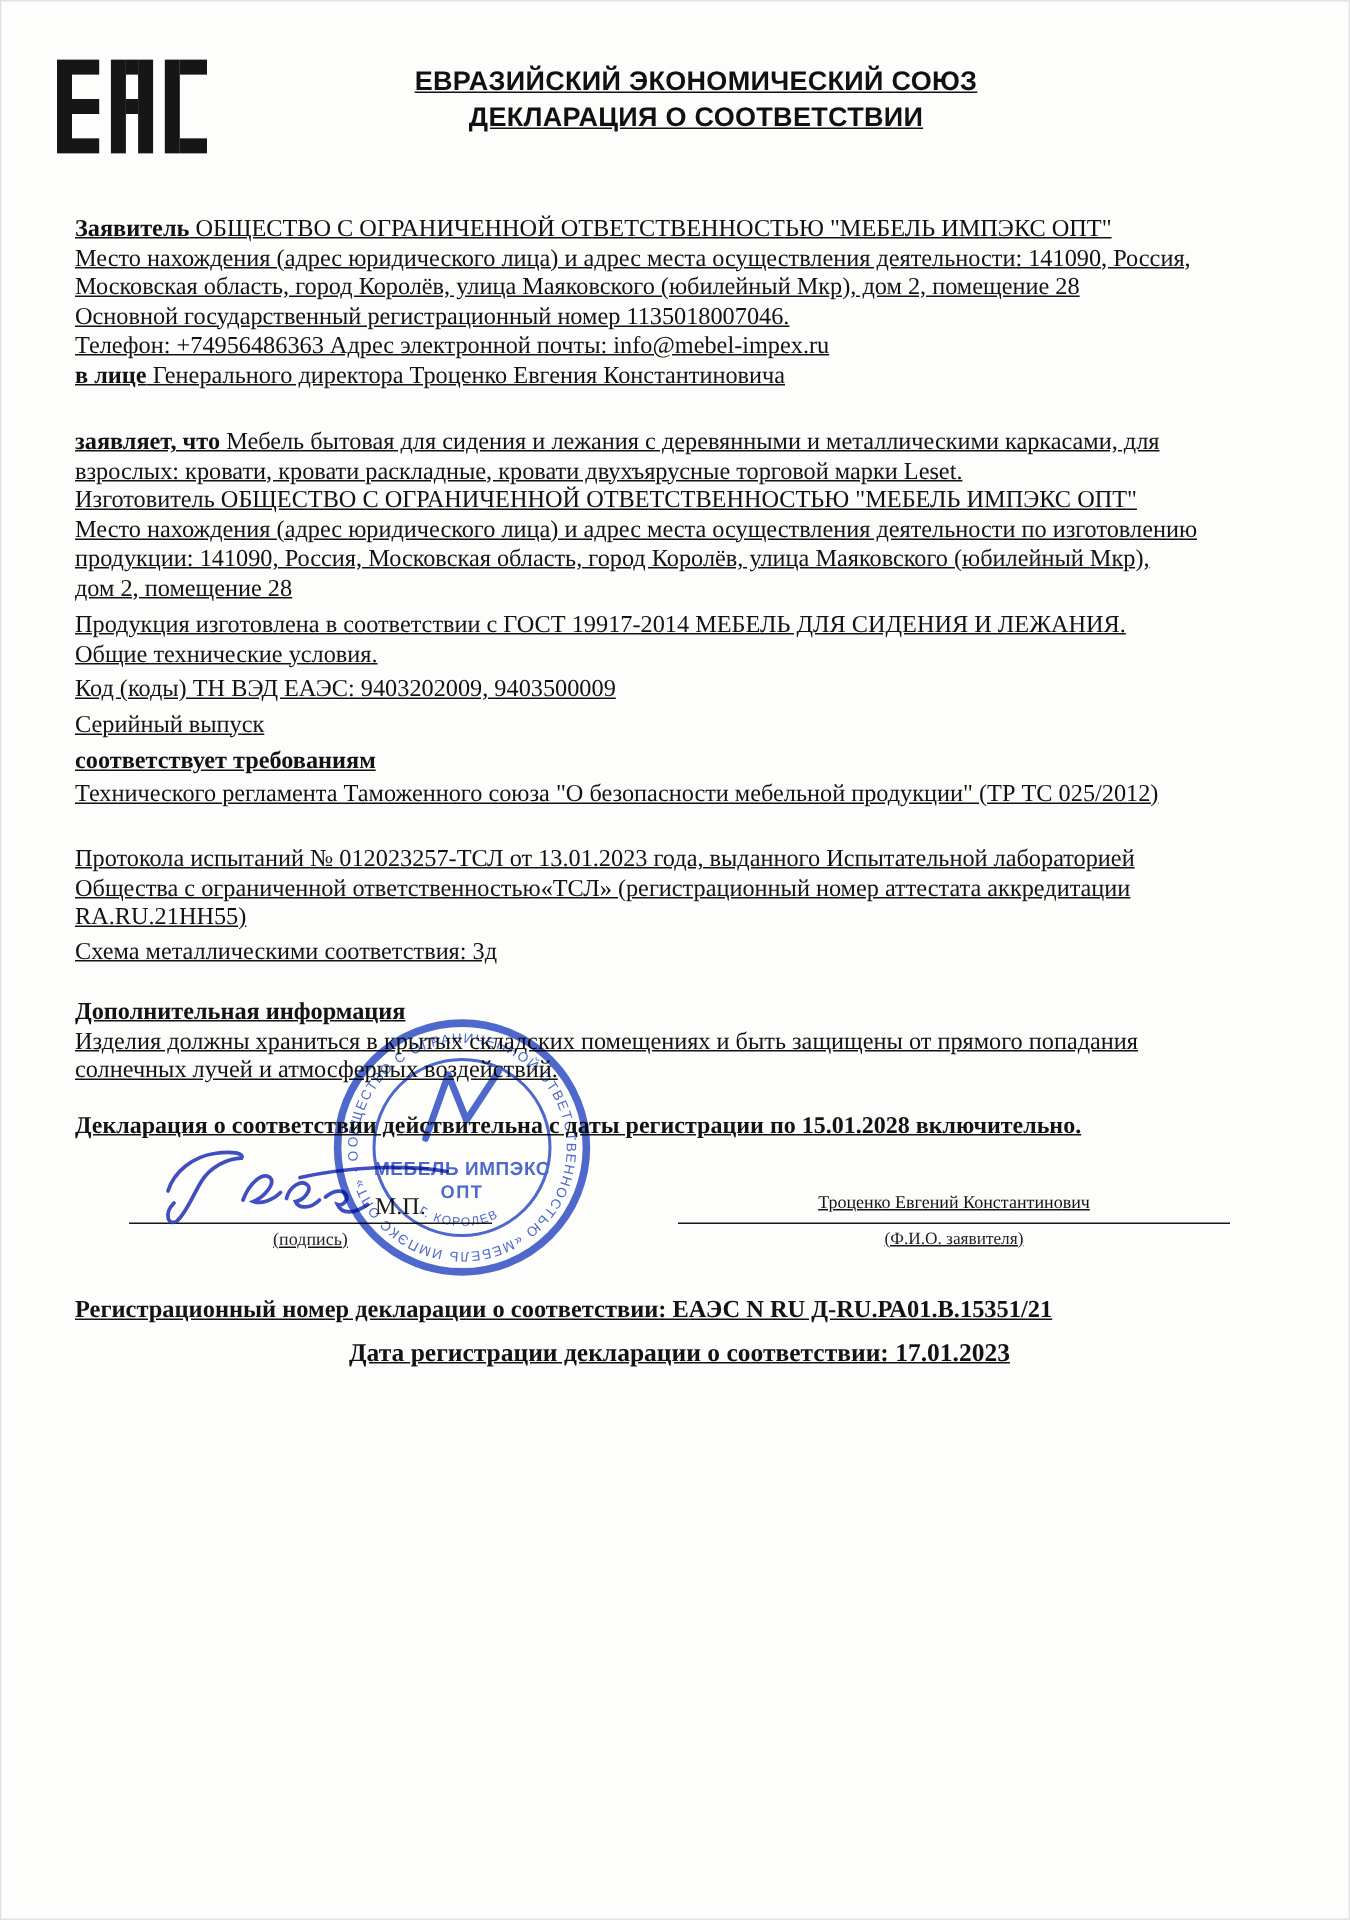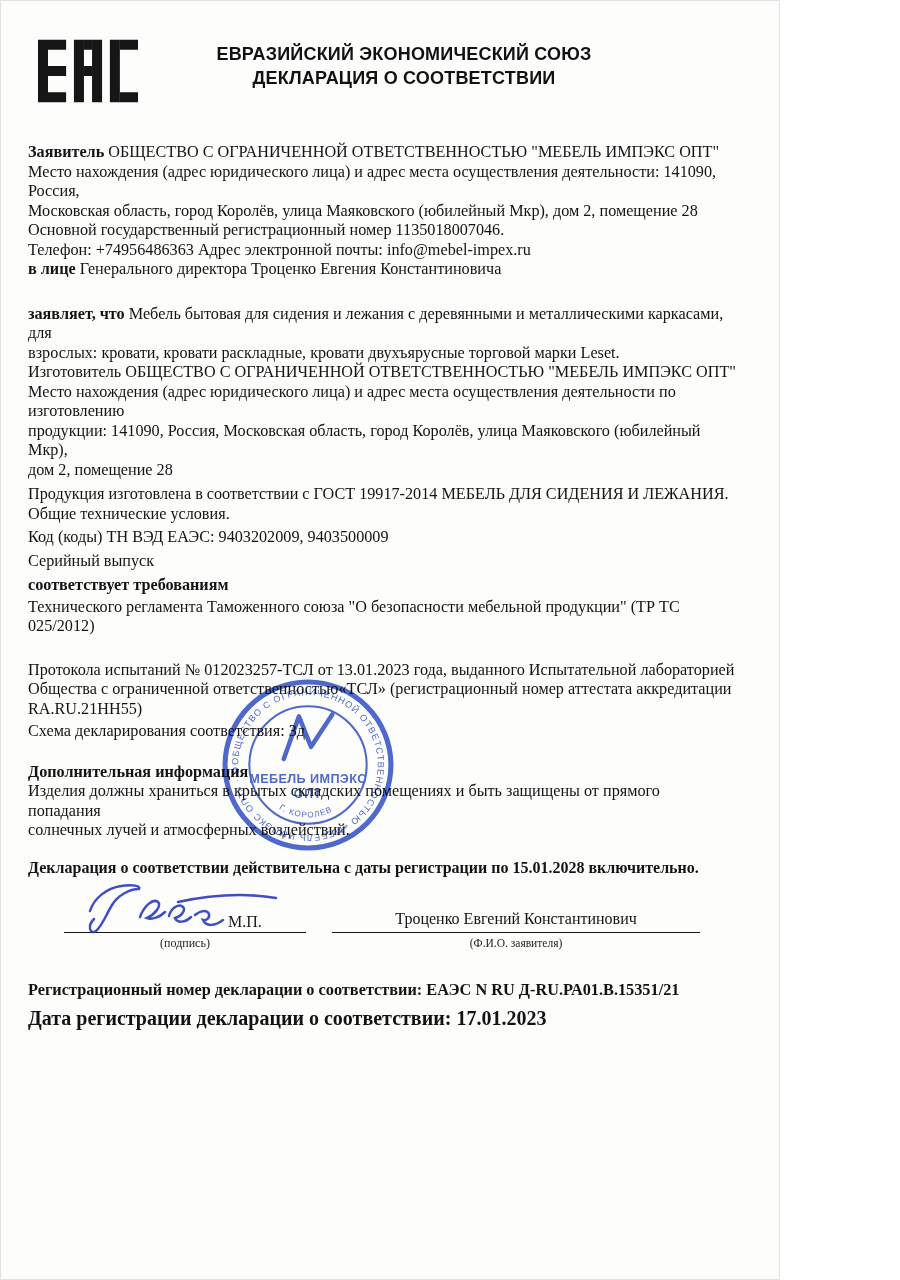--- a/index.html
+++ b/index.html
@@ -1,30 +1,30 @@
 <!DOCTYPE html>
 <html lang="ru"><head>
 <meta charset="utf-8">
 <style>
   html,body{margin:0;padding:0;background:#ffffff;}
   .page{
-    position:relative; width:780px; height:1280px; background:#fdfdfc;
+    position:relative; width:900px; height:1280px; background:#fdfdfc;
     box-shadow:inset 0 0 0 1px #e3e3e3;
-    font-family:"Liberation Serif", serif; color:#131313; overflow:hidden;
+    font-family:"Liberation Serif", serif; color:#131313; overflow:hidden;text-decoration:underline;
   }
   
   .header{display:flex; padding:36px 40px 0 38px;}
   .eac-logo{width:100px; height:70px; flex:0 0 auto;}
   .header-titles{
     flex:1; text-align:center; padding-top:6px; padding-right:70px;
     font-family:"Liberation Sans", sans-serif; font-weight:bold;
     font-size:18px; line-height:24px; color:#111; letter-spacing:.2px;
   }
   
-  .doc-body{padding:0 44px 0 28px; font-size:16.2px; line-height:19.5px;}
+  .doc-body{padding:0 44px 0 50px; font-size:16.2px; line-height:19.5px;}
   .ml{white-space:pre-line;}
   .b{font-weight:bold;}
   .block-applicant{margin-top:37px;}
   .block-product{margin-top:25px;}
   .group-gost{margin-top:5px;}
   .group-tnved{margin-top:4px;}
   .group-serial{margin-top:4px;}
   .group-conforms{margin-top:5px;}
   .group-regulation{margin-top:2px;}
   .block-basis{margin-top:24px;}
@@ -32,28 +32,28 @@
   .block-additional{margin-top:21px;}
   .validity-line{margin-top:17px; font-weight:bold; font-size:16px;}
   
   .sig-row{position:relative; display:flex; align-items:flex-end; margin-top:16px; height:60px;}
   .sig-left{position:relative; margin-left:36px; width:242px;}
   .sig-rule{height:0; border-bottom:1.7px solid #161616;}
   .sig-caption{text-align:center; font-size:12px; color:#222; padding-top:1px;}
   .autograph{position:absolute; left:-4px; bottom:10px; width:250px; height:72px; pointer-events:none;}
   .mp-label{position:absolute; left:200px; bottom:22px; font-size:16px; color:#1b1b1b;}
   .sig-right{margin-left:auto; margin-right:36px; width:368px; text-align:center;}
-  .sig-fio{font-size:16px; padding-bottom:3px;}
+  .sig-fio{font-size:12px; padding-bottom:3px;}
   .sig-right .sig-caption{font-size:11.5px;}
   
   .stamp{position:absolute; left:219px; top:676px; width:178px; height:178px;
          opacity:.85; mix-blend-mode:multiply; pointer-events:none;}
   
   .reg-number{margin-top:27px; font-weight:bold; font-size:16.3px;}
-  .reg-date{margin-top:9px; font-weight:bold; font-size:20px;}
+  .reg-date{margin-top:9px; font-weight:bold; font-size:17px;text-align:center;}
 </style>
 </head>
 <body>
 
 <div class="page">
 
   <div class="header">
     <svg class="eac-logo" viewBox="0 0 320 200" aria-hidden="true">
       <g fill="#161616">
 
@@ -101,21 +101,21 @@
       <div class="group-tnved">Код (коды) ТН ВЭД ЕАЭС: 9403202009, 9403500009</div>
       <div class="group-serial">Серийный выпуск</div>
       <div class="b group-conforms">соответствует требованиям</div>
       <div class="group-regulation">Технического регламента Таможенного союза "О безопасности мебельной продукции" (ТР ТС 025/2012)</div>
     </div>
 
     <div class="block-basis">
       <div class="ml">Протокола испытаний № 012023257-ТСЛ от 13.01.2023 года, выданного Испытательной лабораторией
 Общества с ограниченной ответственностью«ТСЛ» (регистрационный номер аттестата аккредитации
 RA.RU.21НН55)</div>
-      <div class="basis-scheme">Схема декларирования соответствия: 3д</div>
+      <div class="basis-scheme">Схема металлическими соответствия: 3д</div>
     </div>
 
     <div class="block-additional">
       <div class="b">Дополнительная информация</div>
       <div class="ml">Изделия должны храниться в крытых складских помещениях и быть защищены от прямого попадания
 солнечных лучей и атмосферных воздействий.</div>
     </div>
 
     <div class="validity-line">Декларация о соответствии действительна с даты регистрации по 15.01.2028 включительно.</div>
 

